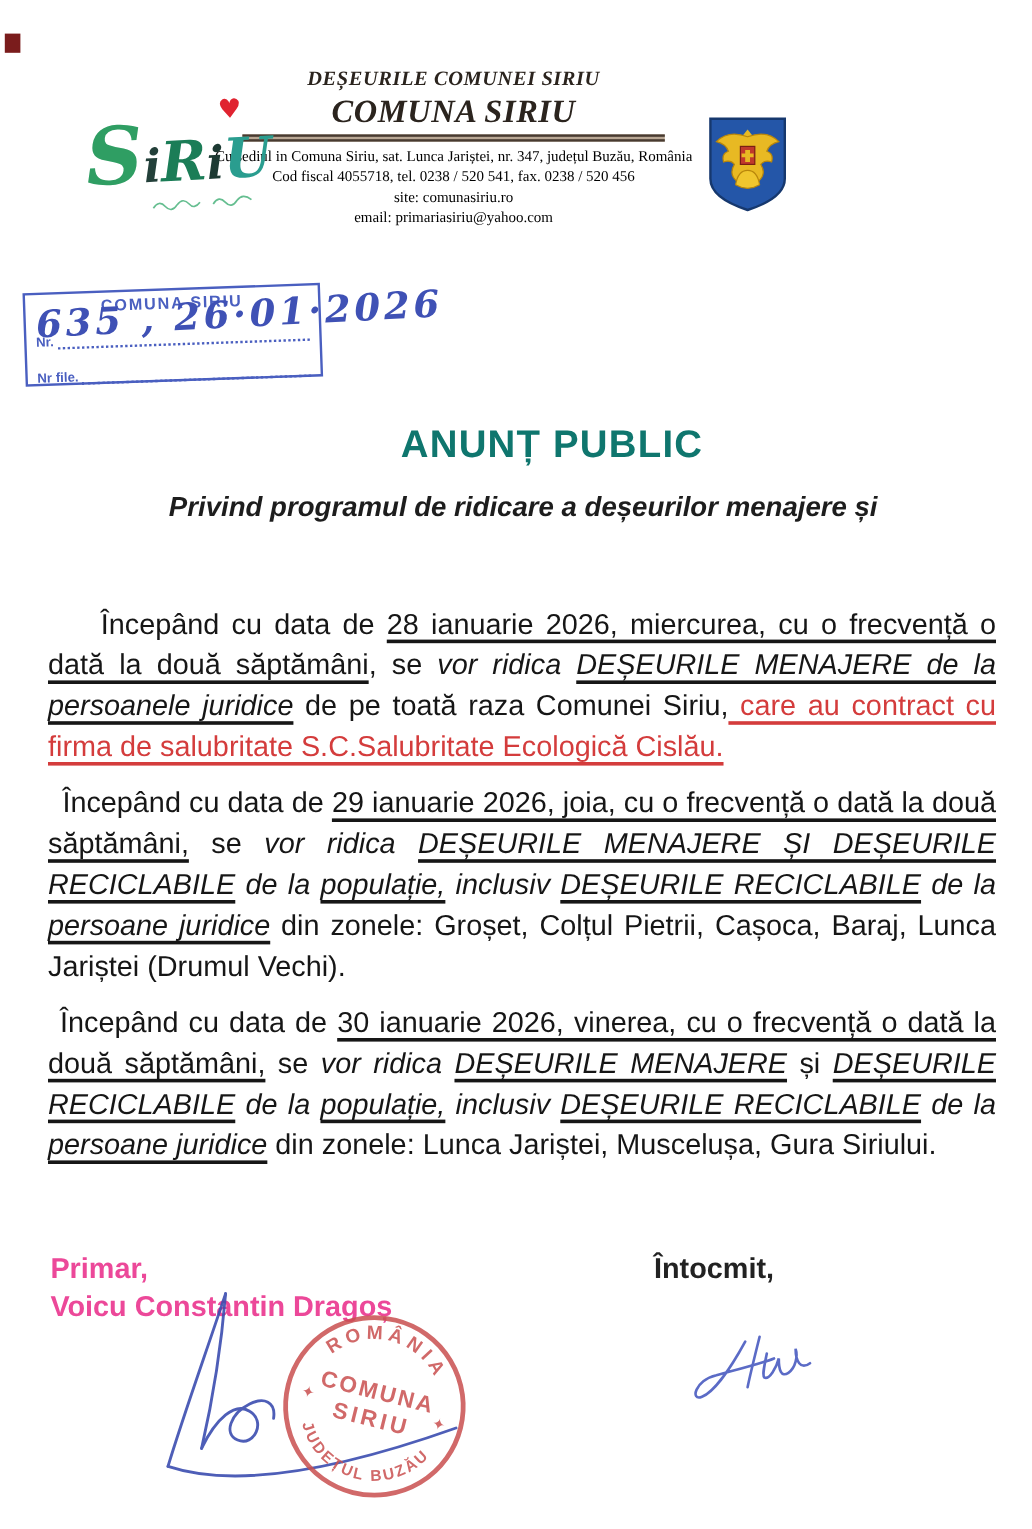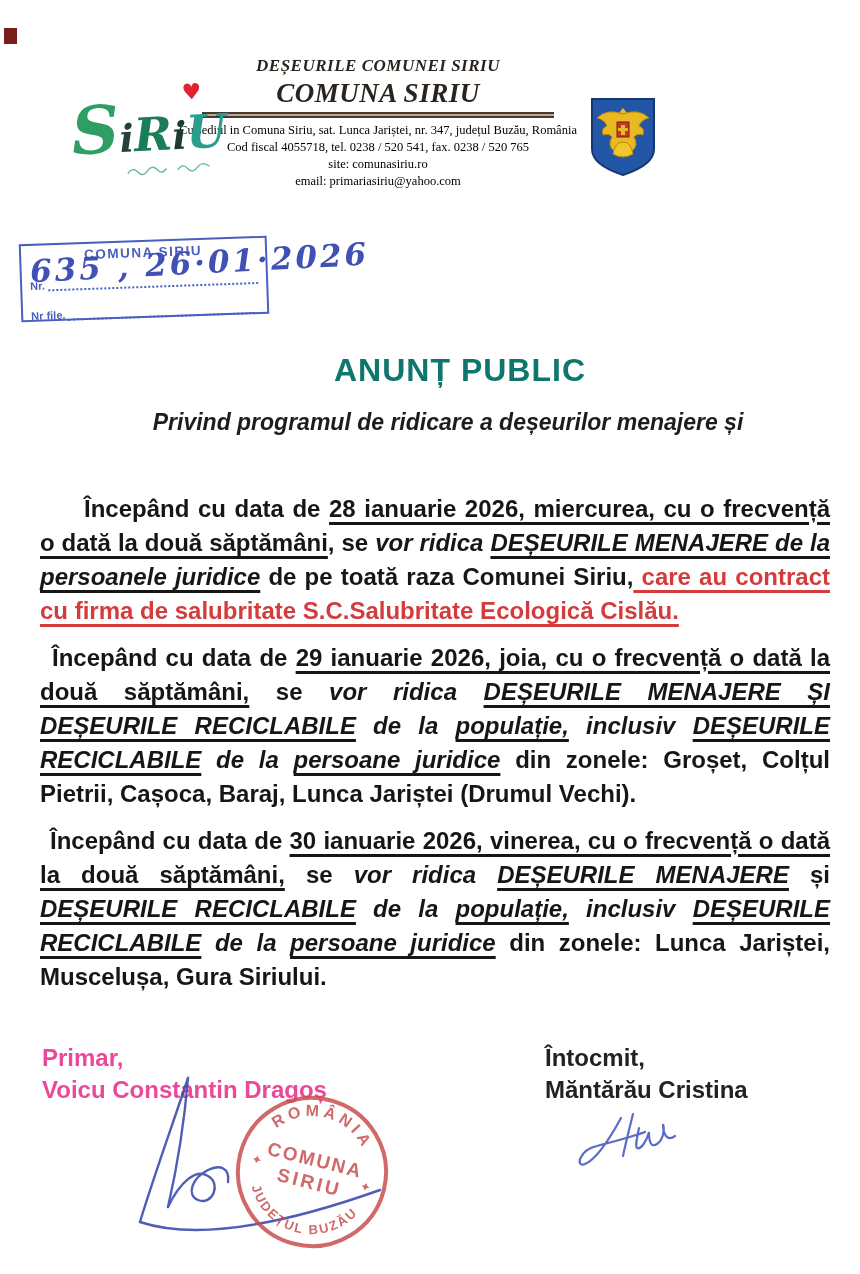--- a/index.html
+++ b/index.html
@@ -39,27 +39,27 @@
   .reg-row{display:flex;align-items:flex-end;margin-top:14px;font-size:11px;font-weight:bold;}
   .reg-row .dots{flex:1;border-bottom:2px dotted #4a5fc0;margin-left:3px;height:12px;}
   .reg-row2{margin-top:16px;}
   .handwriting{left:30px;top:246px;width:280px;font-family:"DejaVu Serif",serif;
       font-style:italic;font-weight:bold;font-size:31px;color:#3f51b5;
       transform:rotate(-3deg);letter-spacing:3px;white-space:nowrap;}
 
   
   .doc-title{left:60px;top:352px;width:800px;text-align:center;
       font-size:32px;font-weight:bold;letter-spacing:1px;color:#0f766e;}
-  .doc-subtitle{left:48px;top:406px;width:800px;text-align:center;
+  .doc-subtitle{left:36px;top:406px;width:800px;text-align:center;
       font-size:23px;font-weight:bold;font-style:italic;line-height:33px;color:#1d1d1d;}
 
   
   .body-text{left:40px;top:492px;width:790px;}
-  .para{font-size:24px;font-weight:bold;line-height:34px;text-align:justify;
-        margin:0 0 13px 0;color:#161616;}
+  .para{font-size:24px;font-weight:normal;line-height:34px;text-align:justify;
+        margin:12px 0 13px 0;color:#161616;}
   .para.p1{text-indent:44px;}
   .para.p2{text-indent:12px;}
   .para.p3{text-indent:10px;}
   .sg-i{font-style:italic;}
   .sg-u{text-decoration:underline;text-decoration-thickness:2.5px;text-underline-offset:5px;}
   .sg-r{color:#d43c3c;text-decoration:underline;text-decoration-thickness:2.5px;
         text-underline-offset:5px;text-decoration-color:#d43c3c;}
 
   
   .sig-left{left:42px;top:1042px;font-size:24px;font-weight:bold;line-height:32px;color:#ec4899;}
@@ -71,21 +71,21 @@
 </head>
 <body>
 
 <div class="abs corner-mark"></div>
 
 <div class="abs header-center">
   <div class="hdr-line1">DEȘEURILE COMUNEI SIRIU</div>
   <div class="hdr-line2">COMUNA SIRIU</div>
   <div class="hdr-rule"></div>
   <div class="hdr-small">Cu sediul in Comuna Siriu, sat. Lunca Jariștei, nr. 347, județul Buzău, România</div>
-  <div class="hdr-small">Cod fiscal 4055718, tel. 0238 / 520 541, fax. 0238 / 520 765</div>
+  <div class="hdr-small">Cod fiscal 4055718, tel. 0238 / 520 541, fax. 0238 / 520 456</div>
   <div class="hdr-small">site: comunasiriu.ro</div>
   <div class="hdr-small">email: primariasiriu@yahoo.com</div>
 </div>
 
 <div class="abs logo">
   <span class="l-s">S</span><span class="l-i1">i</span><span class="l-r">R</span><span class="l-i2">i</span><span class="l-u">U</span>
   <span class="heart">♥</span>
   <svg class="script" width="90" height="16" viewBox="0 0 90 16">
     <path d="M2,10 q5,-7 10,-1 q5,6 10,-1 q5,-6 10,0 q4,5 9,-1 M52,9 q5,-7 10,-1 q5,6 10,-1 q5,-6 12,0" fill="none" stroke="#3fae74" stroke-width="1.4" opacity=".8"></path>
   </svg>
@@ -123,21 +123,20 @@
   <p class="para p2"><span class="">Începând cu data de </span><span class="sg-u">29 ianuarie 2026, joia, cu o frecvență  o dată la două săptămâni,</span><span class=""> se </span><span class="sg-i">vor ridica </span><span class="sg-i sg-u">DEȘEURILE MENAJERE ȘI DEȘEURILE RECICLABILE</span><span class="sg-i"> de la </span><span class="sg-i sg-u">populație,</span><span class="sg-i"> inclusiv </span><span class="sg-i sg-u">DEȘEURILE RECICLABILE</span><span class="sg-i"> de la </span><span class="sg-i sg-u">persoane juridice</span><span class=""> din zonele: Groșet, Colțul Pietrii, Cașoca, Baraj, Lunca Jariștei (Drumul Vechi).</span></p>
   <p class="para p3"><span class="">Începând cu data de </span><span class="sg-u">30 ianuarie 2026, vinerea, cu o frecvență o dată la două săptămâni,</span><span class=""> se </span><span class="sg-i">vor ridica </span><span class="sg-i sg-u">DEȘEURILE MENAJERE</span><span class=""> și </span><span class="sg-i sg-u">DEȘEURILE RECICLABILE</span><span class="sg-i"> de la </span><span class="sg-i sg-u">populație,</span><span class="sg-i"> inclusiv </span><span class="sg-i sg-u">DEȘEURILE RECICLABILE</span><span class="sg-i"> de la </span><span class="sg-i sg-u">persoane juridice</span><span class=""> din zonele: Lunca Jariștei, Muscelușa, Gura Siriului.</span></p>
 </div>
 
 <div class="abs sig-left">
   <div>Primar,</div>
   <div>Voicu Constantin Dragoș</div>
 </div>
 <div class="abs sig-right">
   <div>Întocmit,</div>
-  <div>Măntărău Cristina</div>
 </div>
 
 <svg class="abs sig-draw-left" width="300" height="170" viewBox="0 0 300 170">
   <g fill="none" stroke="#3b4db0" stroke-width="2.4" opacity=".9" stroke-linecap="round">
     <path d="M88,6 C70,60 52,110 40,150"></path>
     <path d="M88,6 C84,55 76,100 68,135"></path>
     <path d="M68,135 C80,110 96,96 108,104 C122,112 112,134 98,128 C86,123 92,106 108,98 C120,92 130,96 128,110"></path>
     <path d="M40,150 C100,170 190,150 280,118"></path>
   </g>
 </svg>

